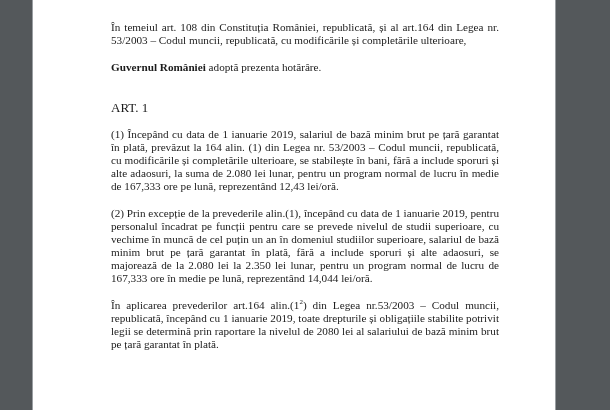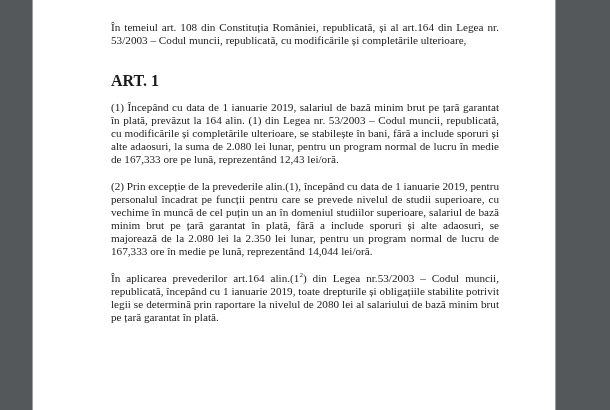--- a/index.html
+++ b/index.html
@@ -36,37 +36,37 @@
     color: #1b1b1b;
   }
   p {
     margin: 0;
     text-align: justify;
   }
   .gap-lg { margin-top: 14px; }
   .gap-xl { margin-top: 27px; }
   .gap-md { margin-top: 12px; }
   .heading {
-    font-size: 16px;
+    font-size: 13px;
     text-align: left;
-    font-weight: bold;
   }
   .last-left { text-align-last: left; }
   b { font-weight: bold; }
   sup { font-size: 7px; line-height: 0; }
 </style>
 </head>
 <body>
 
 <div class="viewer">
   <div class="page">
     <div class="content">
 
       <p class="last-left">În temeiul art. 108 din Constituția României, republicată, și al art.164 din Legea nr. 53/2003 – Codul muncii, republicată, cu modificările și completările ulterioare,</p>
 
+      <p class="gap-lg"><b>Guvernul României</b><span> adoptă prezenta hotărâre.</span></p>
 
       <p class="heading gap-xl">ART. 1</p>
 
       <p class="gap-lg last-left">(1) Începând cu data de 1 ianuarie 2019, salariul de bază minim brut pe țară garantat în plată, prevăzut la 164 alin. (1) din Legea nr. 53/2003 – Codul muncii, republicată, cu modificările și completările ulterioare,  se stabilește în bani, fără a include sporuri și alte adaosuri, la suma de 2.080 lei lunar, pentru un program normal de lucru în medie de 167,333 ore pe lună, reprezentând 12,43 lei/oră.</p>
 
       <p class="gap-lg last-left">(2) Prin excepție de la prevederile alin.(1), începând cu data de 1 ianuarie 2019, pentru personalul încadrat pe funcții pentru care se prevede nivelul de studii superioare, cu vechime în muncă de cel puțin un an în domeniul studiilor superioare, salariul de bază minim brut pe țară garantat în plată, fără a include sporuri și alte adaosuri, se majorează de la 2.080 lei la 2.350 lei lunar, pentru un program normal de lucru de 167,333 ore în medie pe lună, reprezentând 14,044 lei/oră.</p>
 
 
       <p class="gap-lg last-left"><span>În aplicarea prevederilor art.164 alin.(1</span><sup>2</sup><span>) din Legea nr.53/2003 – Codul muncii, republicată, începând cu 1 ianuarie 2019, toate drepturile și obligațiile stabilite potrivit legii se determină prin raportare la nivelul de 2080 lei al salariului de bază minim brut pe țară garantat în plată.</span></p>
 

